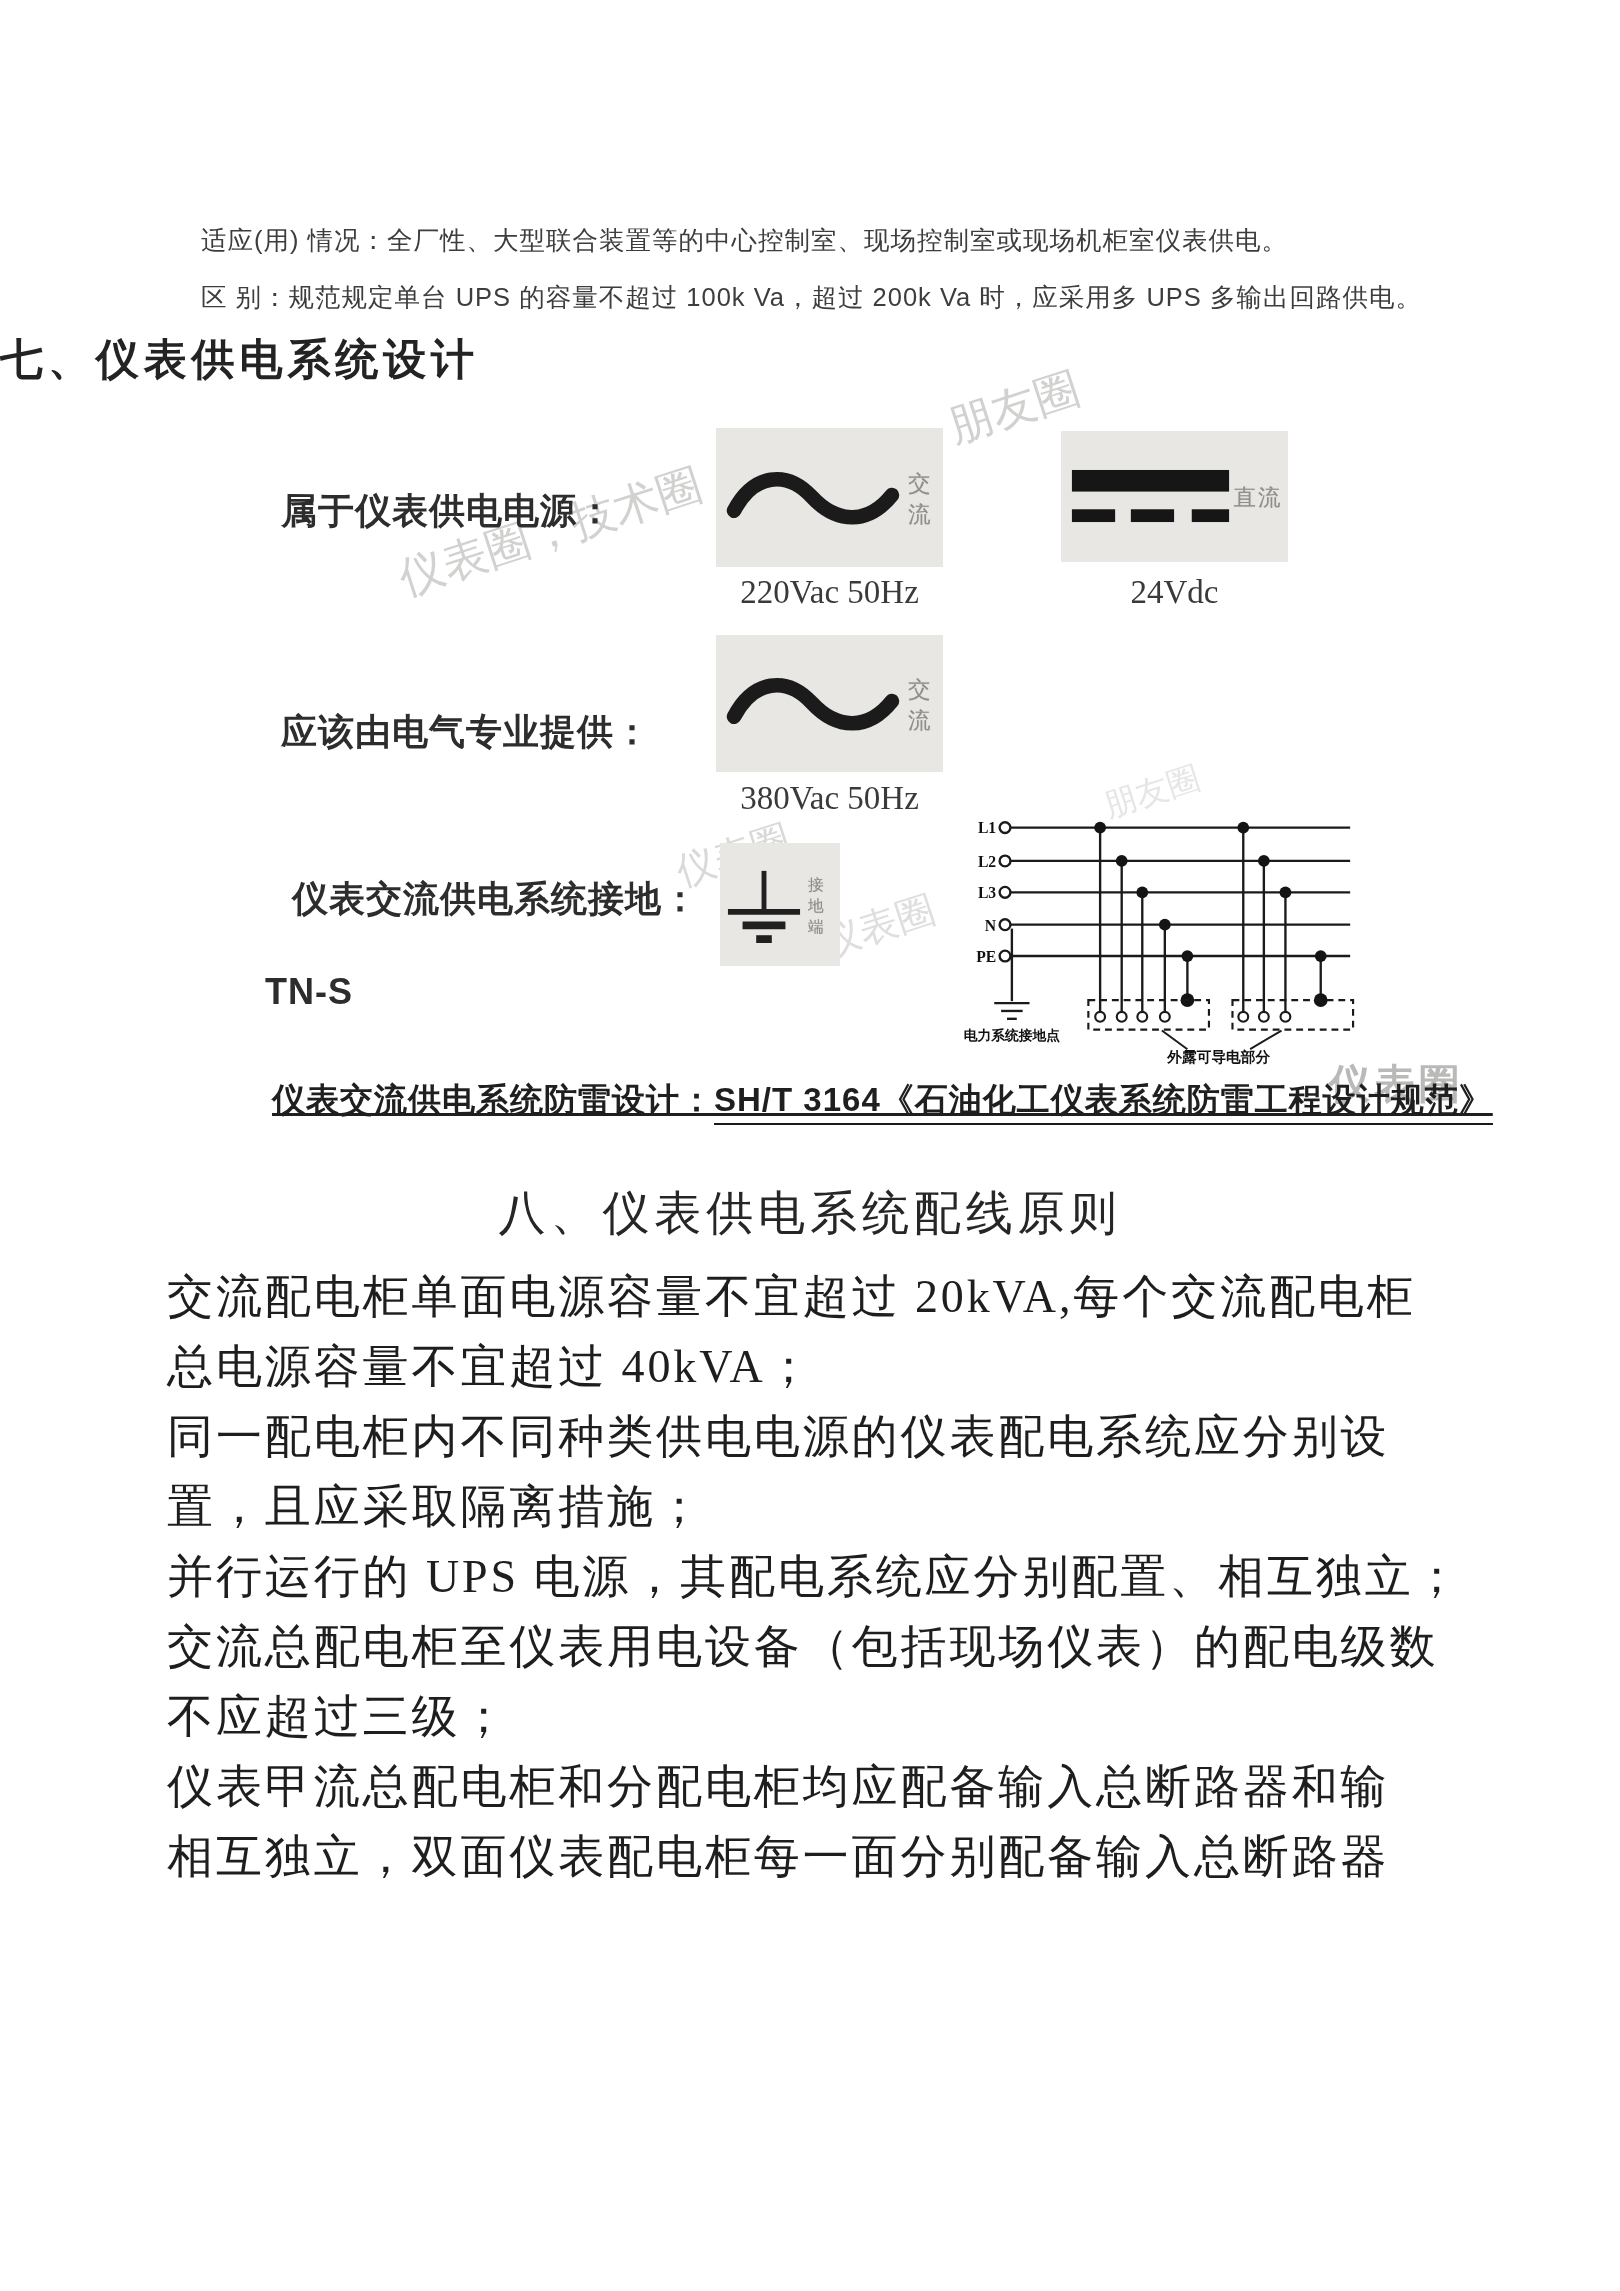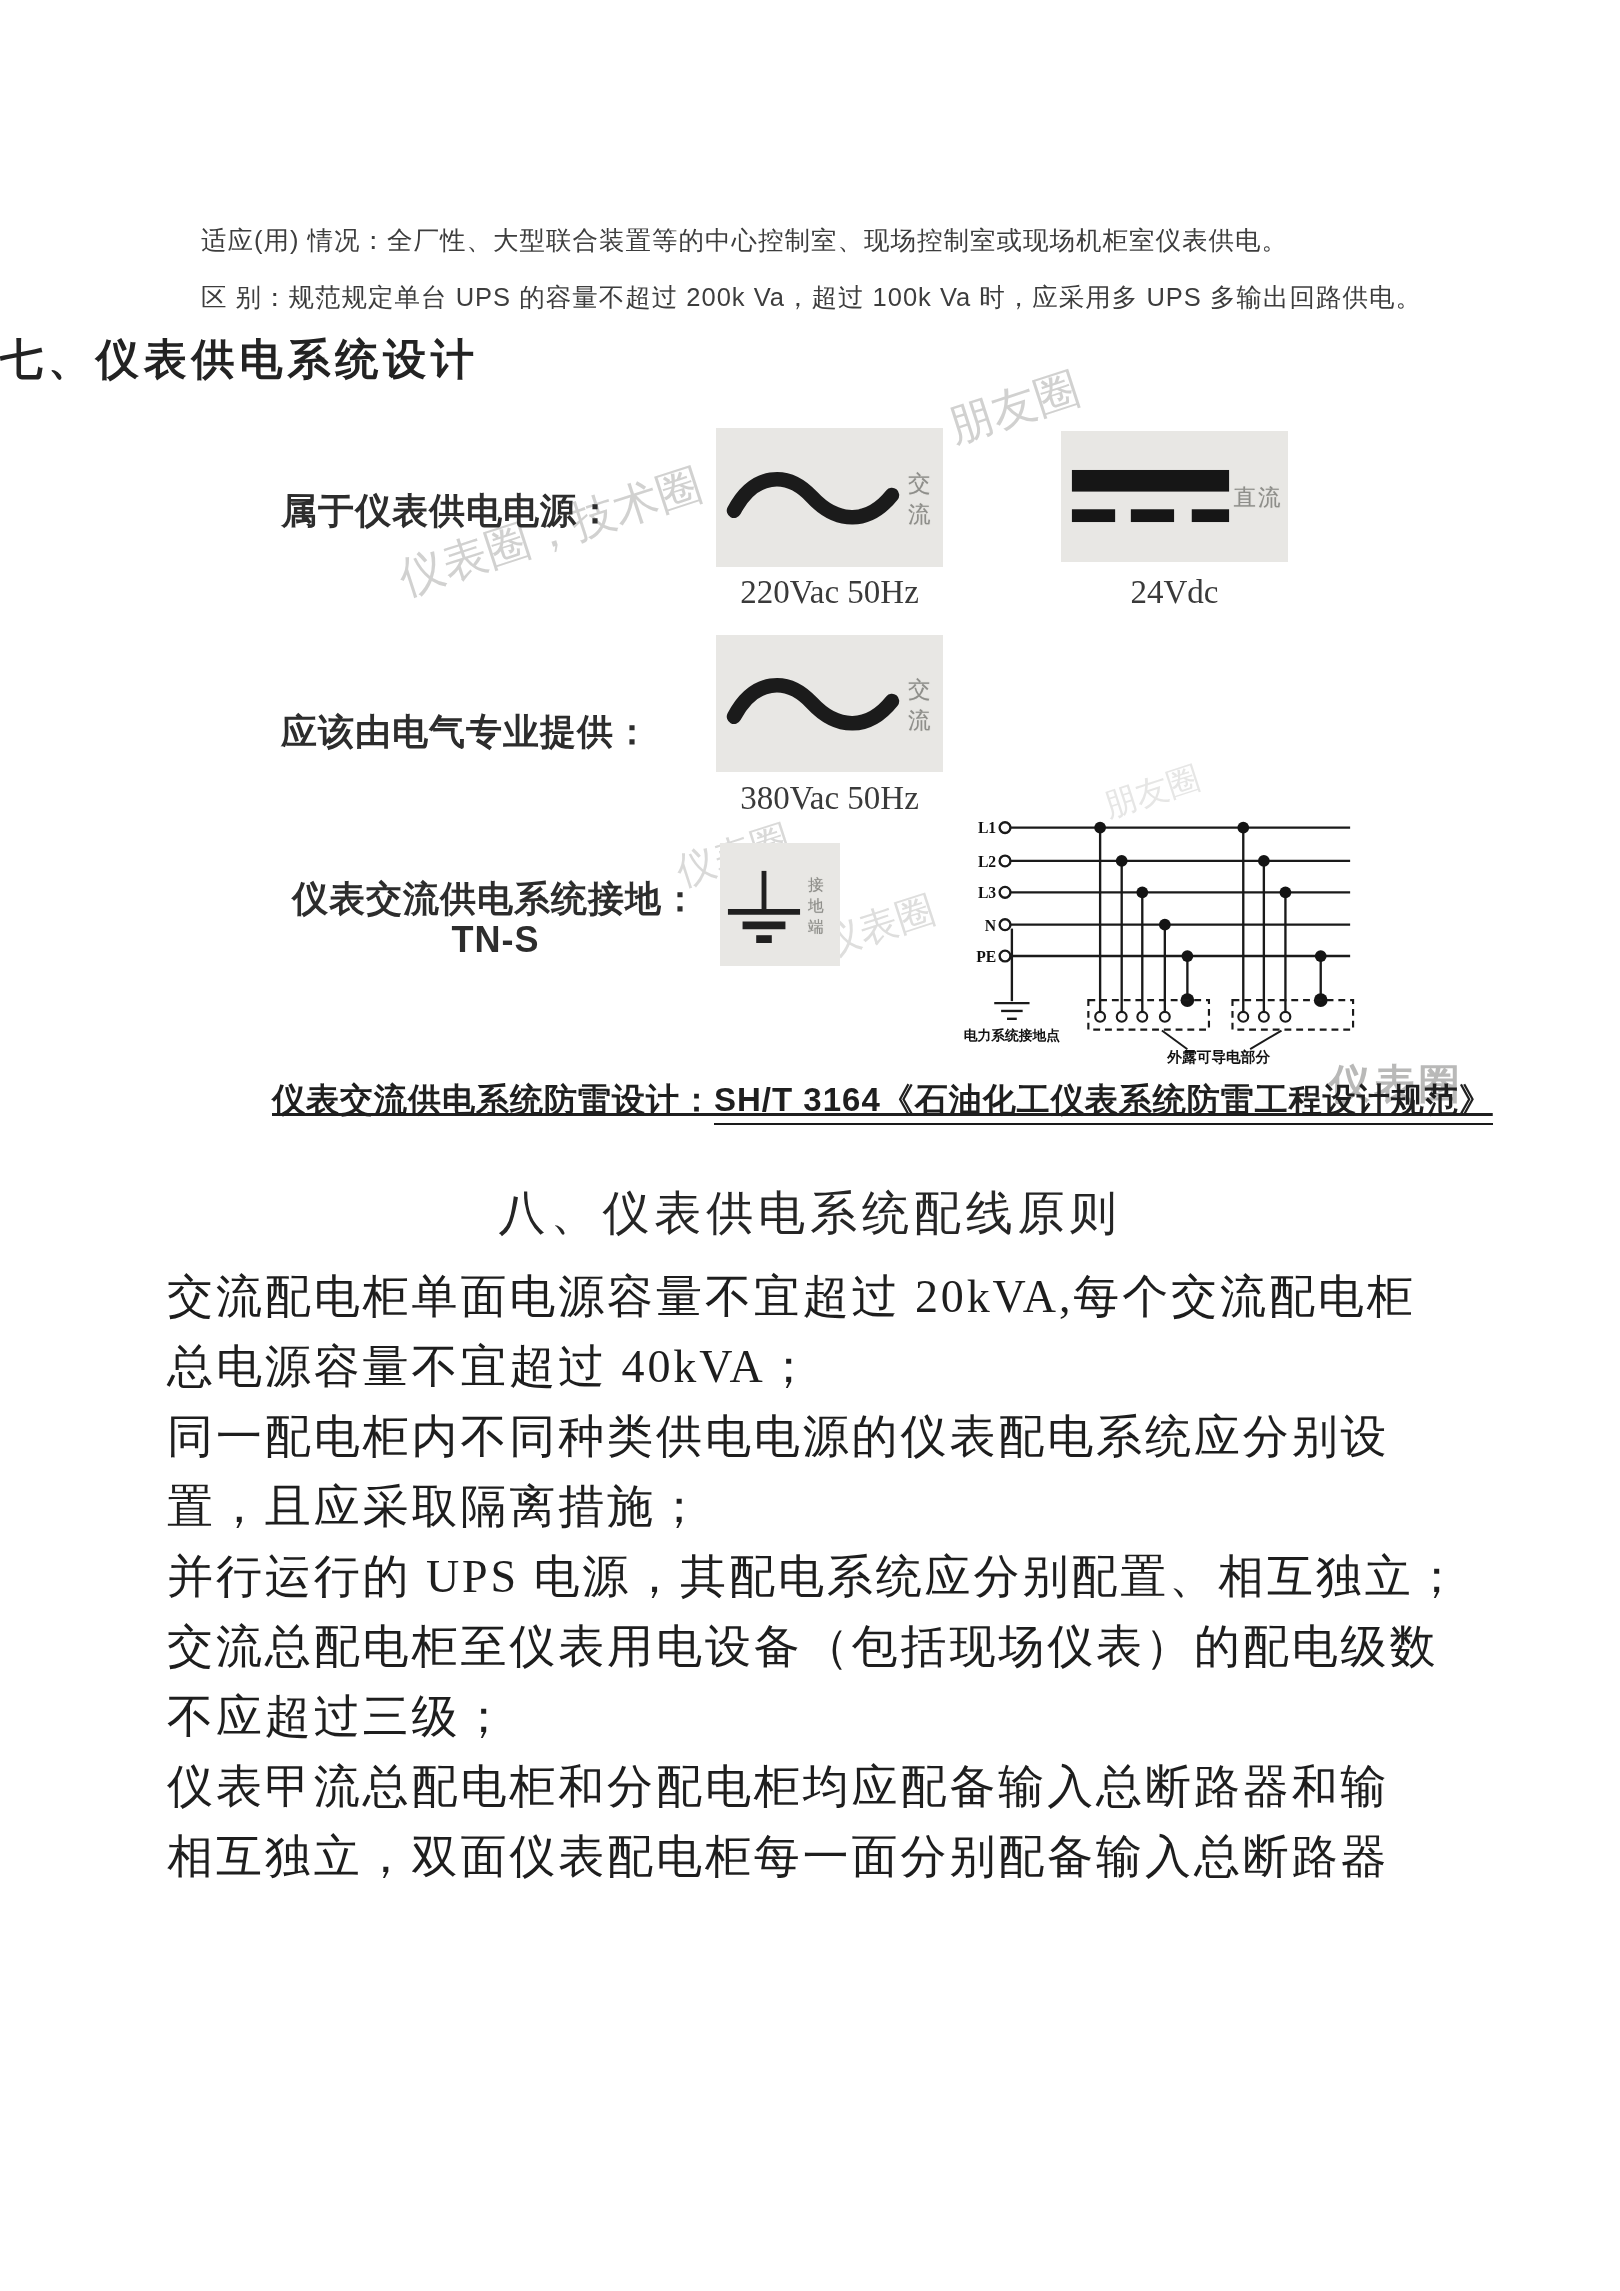--- a/index.html
+++ b/index.html
@@ -84,21 +84,21 @@
 <div id="page">
 
   <div class="abs wm" style="left:410px;top:549px;font-size:45px;opacity:.55;">仪表圈，技术圈，</div>
   <div class="abs wm" style="left:959px;top:397px;font-size:45px;opacity:.55;">朋友圈</div>
   <div class="abs wm" style="left:686px;top:845px;font-size:39px;opacity:.45;">仪表圈</div>
   <div class="abs wm" style="left:831px;top:916px;font-size:39px;opacity:.40;">仪表圈</div>
   <div class="abs wm" style="left:1112px;top:784px;font-size:33px;opacity:.30;">朋友圈</div>
   <div class="abs wm-logo" style="left:1329px;top:1057px;font-size:41px;letter-spacing:3.9px;">仪表圈</div>
 
   <div class="abs intro" style="top:223px;">适应(用) 情况：全厂性、大型联合装置等的中心控制室、现场控制室或现场机柜室仪表供电。</div>
-  <div class="abs intro" style="top:280px;">区 别：规范规定单台 UPS 的容量不超过 200k Va，超过 100k Va 时，应采用多 UPS 多输出回路供电。</div>
+  <div class="abs intro" style="top:280px;">区 别：规范规定单台 UPS 的容量不超过 100k Va，超过 200k Va 时，应采用多 UPS 多输出回路供电。</div>
 
   <div class="abs h1" style="top:331px;">七、仪表供电系统设计</div>
 
   <div class="abs rowlabel" style="left:281px;top:487px;">属于仪表供电电源：</div>
 
   <div class="abs symbox" style="left:716px;top:428px;width:227px;height:139px;">
     <span>
       <svg width="192" height="76" viewBox="0 0 196 78">
         <path d="M 18 52 C 38 14, 72 10, 98 38 C 124 66, 156 66, 180 36" fill="none" stroke="#1b1b1b" stroke-width="15" stroke-linecap="round"></path>
       </svg>
@@ -126,21 +126,21 @@
     <span>
       <svg width="192" height="76" viewBox="0 0 196 78">
         <path d="M 18 52 C 38 14, 72 10, 98 38 C 124 66, 156 66, 180 36" fill="none" stroke="#1b1b1b" stroke-width="15" stroke-linecap="round"></path>
       </svg>
     </span>
     <span class="symlabel">交流</span>
   </div>
   <div class="abs caption" style="left:716px;top:780px;width:227px;">380Vac 50Hz</div>
 
   <div class="abs rowlabel" style="left:265px;top:875px;width:461px;text-align:center;">仪表交流供电系统接地：</div>
-  <div class="abs rowlabel" style="left:265px;top:919px;width:461px;text-align:center;">TN-S</div>
+  <div class="abs rowlabel" style="left:265px;top:971px;width:461px;">TN-S</div>
 
   <div class="abs symbox" style="left:720px;top:843px;width:120px;height:123px;">
     <span>
       <svg width="88" height="76" viewBox="0 0 90 78">
         <line x1="45" y1="4" x2="45" y2="44" stroke="#202020" stroke-width="5"></line>
         <line x1="8" y1="46" x2="82" y2="46" stroke="#202020" stroke-width="6"></line>
         <line x1="23" y1="60" x2="67" y2="60" stroke="#202020" stroke-width="8"></line>
         <rect x="37" y="70" width="16" height="8" fill="#202020"></rect>
       </svg>
     </span>

